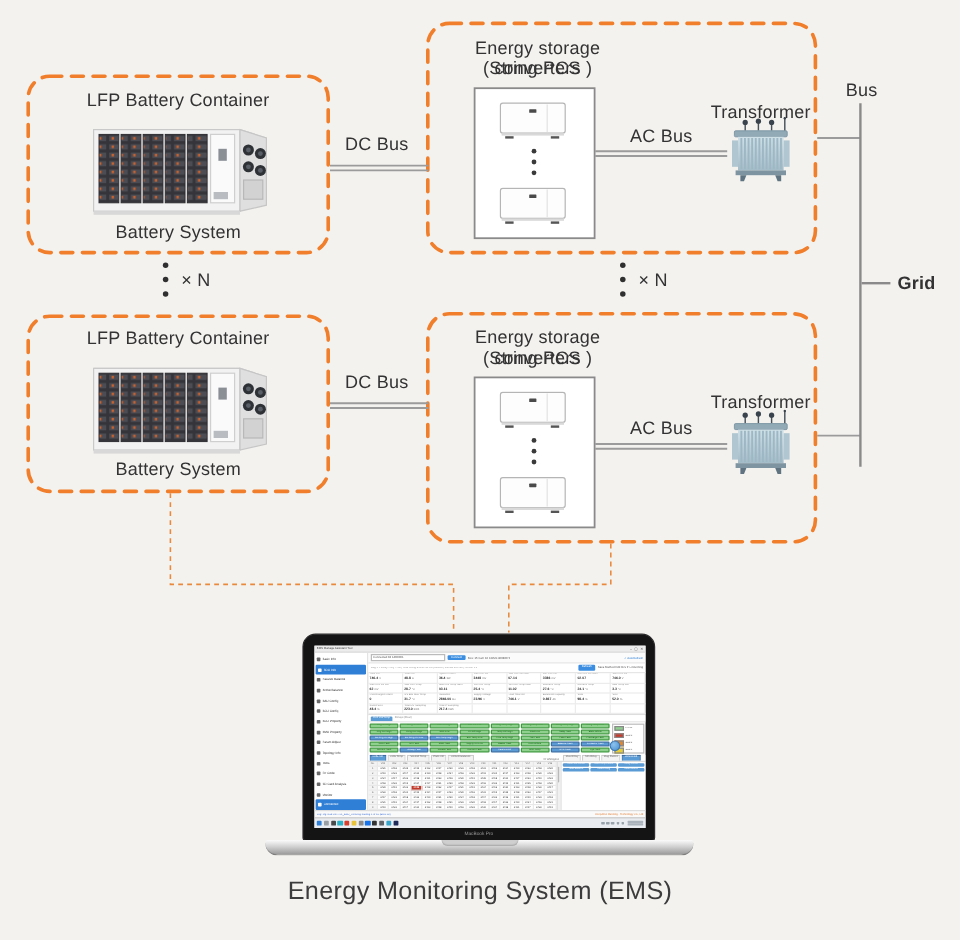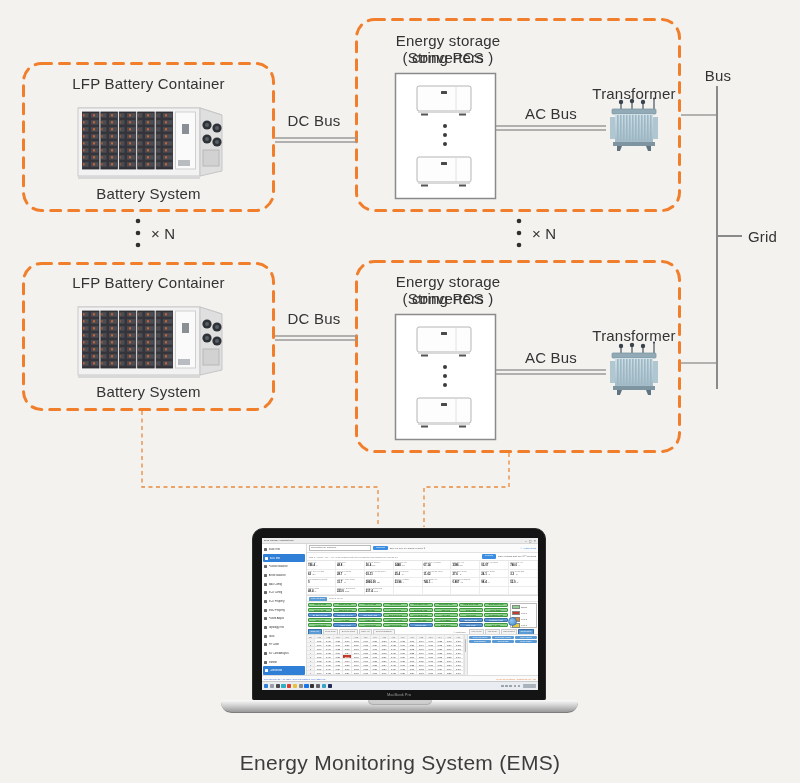--- a/index.html
+++ b/index.html
@@ -69,21 +69,21 @@
   .statusbar{height:5px;background:#fafafa;border-top:1px solid #ddd;display:flex;align-items:center;padding:0 2px;flex:0 0 auto;}
   .st-l{font-size:2.2px;color:#3a6fd8;flex:1;white-space:nowrap;overflow:hidden;}
   .st-r{font-size:2.2px;color:#e07b30;white-space:nowrap;}
   .taskbar{height:8px;background:#e9edf1;border-top:1px solid #c9c9c9;display:flex;align-items:center;gap:1.6px;padding:0 2px;flex:0 0 auto;}
   .tk{width:4.2px;height:4.2px;border-radius:.8px;flex:0 0 auto;}
   .tk-sp{flex:1;}
   .tray{width:2.6px;height:2.6px;background:#98a2ab;border-radius:.5px;flex:0 0 auto;}
   .clock{width:13px;display:flex;flex-direction:column;gap:.8px;flex:0 0 auto;margin-left:1px;}
   .clock i{display:block;height:1.4px;background:#aab3bb;border-radius:.5px;}
   
-  .caption{position:absolute;left:0;right:0;top:731px;text-align:center;font-size:21px;color:#3c3c3c;letter-spacing:.3px;margin-top:20px;}
+  .caption{position:absolute;left:0;right:0;top:731px;text-align:center;font-size:21px;color:#3c3c3c;letter-spacing:.3px;}
 </style>
 </head>
 <body>
 
 <div class="stage">
 
   <svg width="0" height="0" style="position:absolute">
     <defs>
       <pattern id="bcells" width="18" height="7" patternUnits="userSpaceOnUse">
         <rect width="18" height="7" fill="#34343a"></rect>
@@ -155,21 +155,21 @@
   <div class="lbl ctr" style="left:360px;top:273px;width:176px;">Energy storage converters</div>
   <div class="lbl ctr" style="left:360px;top:290px;width:176px;">(String PCS )</div>
 
   <div class="lbl ctr" style="left:282px;top:112px;width:64px;">DC Bus</div>
   <div class="lbl ctr" style="left:282px;top:310px;width:64px;">DC Bus</div>
   <div class="lbl ctr" style="left:522px;top:105px;width:58px;">AC Bus</div>
   <div class="lbl ctr" style="left:522px;top:349px;width:58px;">AC Bus</div>
   <div class="lbl ctr" style="left:590px;top:85px;width:88px;">Transformer</div>
   <div class="lbl ctr" style="left:590px;top:327px;width:88px;">Transformer</div>
   <div class="lbl ctr" style="left:702px;top:67px;width:32px;">Bus</div>
-  <div class="lbl" style="left:748px;top:228px;">Grid</div>
+  <div class="lbl" style="left:748px;top:228px;font-weight:bold;">Grid</div>
   <div class="lbl" style="left:151px;top:225px;">× N</div>
   <div class="lbl" style="left:532px;top:225px;">× N</div>
 
   <div class="imgwrap" style="left:72px;top:98px;">
     <svg width="156" height="88" viewBox="0 0 156 88">
       <polygon points="6,10 128,10 150,17 28,17" fill="#ececec" stroke="#c9c9c9" stroke-width="1"></polygon>
       <rect x="6" y="10" width="122" height="68" fill="#f2f2f2" stroke="#c9c9c9"></rect>
       <polygon points="128,10 150,17 150,73 128,78" fill="#dfdfdf" stroke="#c6c6c6"></polygon>
       <rect x="10.5" y="14" width="16.5" height="57" fill="url(#bcells)" stroke="#2c2c31" stroke-width="0.8"></rect>
       <rect x="28.9" y="14" width="16.5" height="57" fill="url(#bcells)" stroke="#2c2c31" stroke-width="0.8"></rect>

